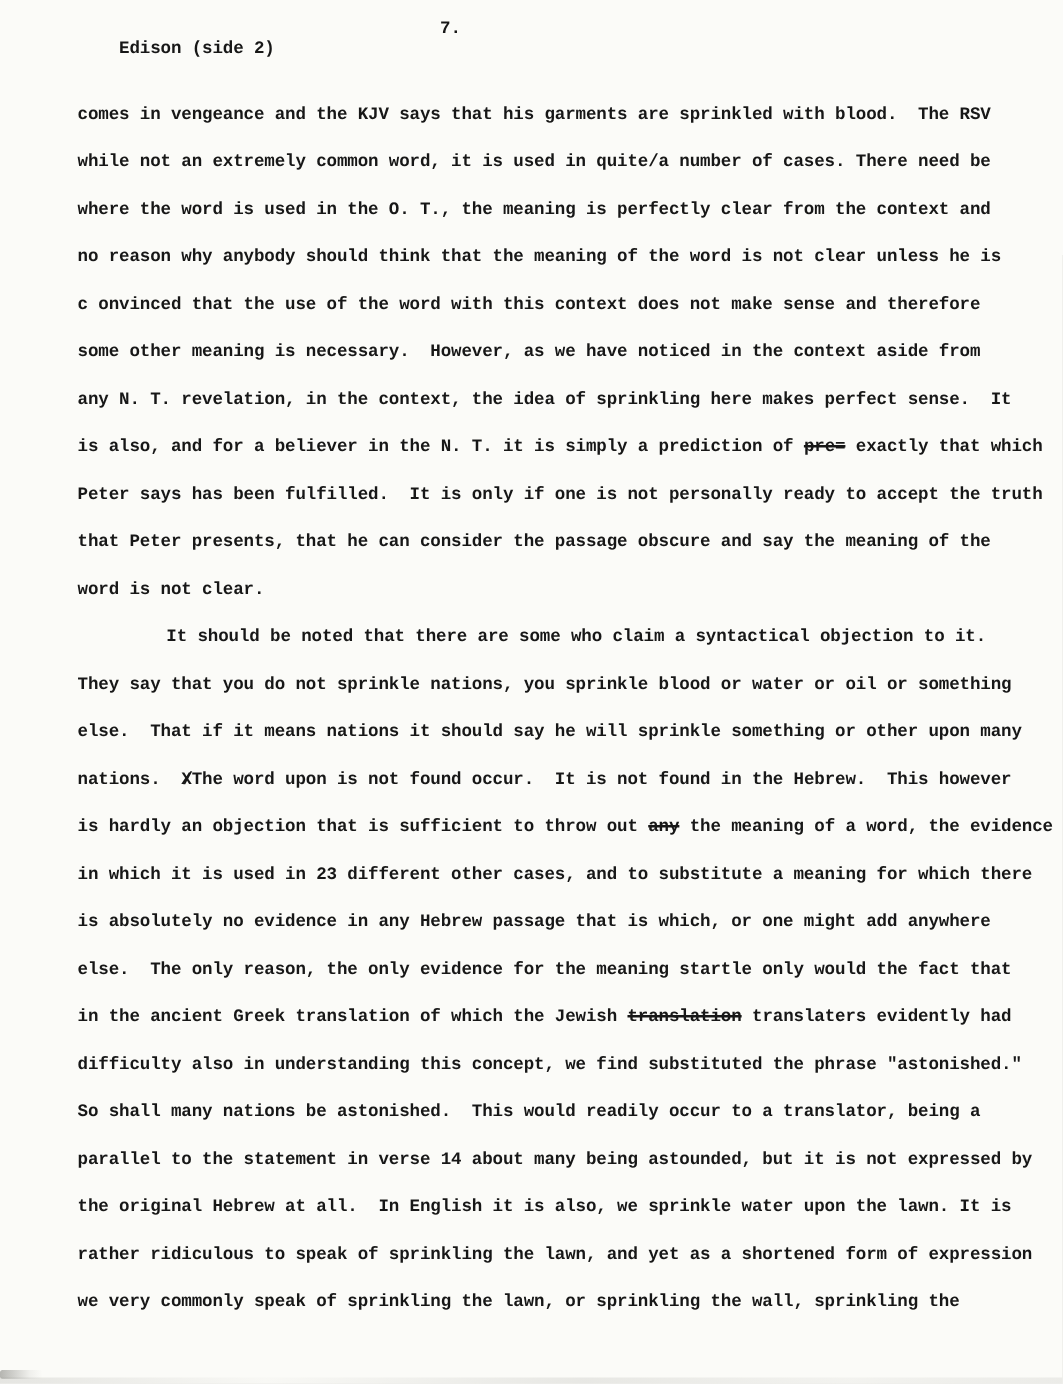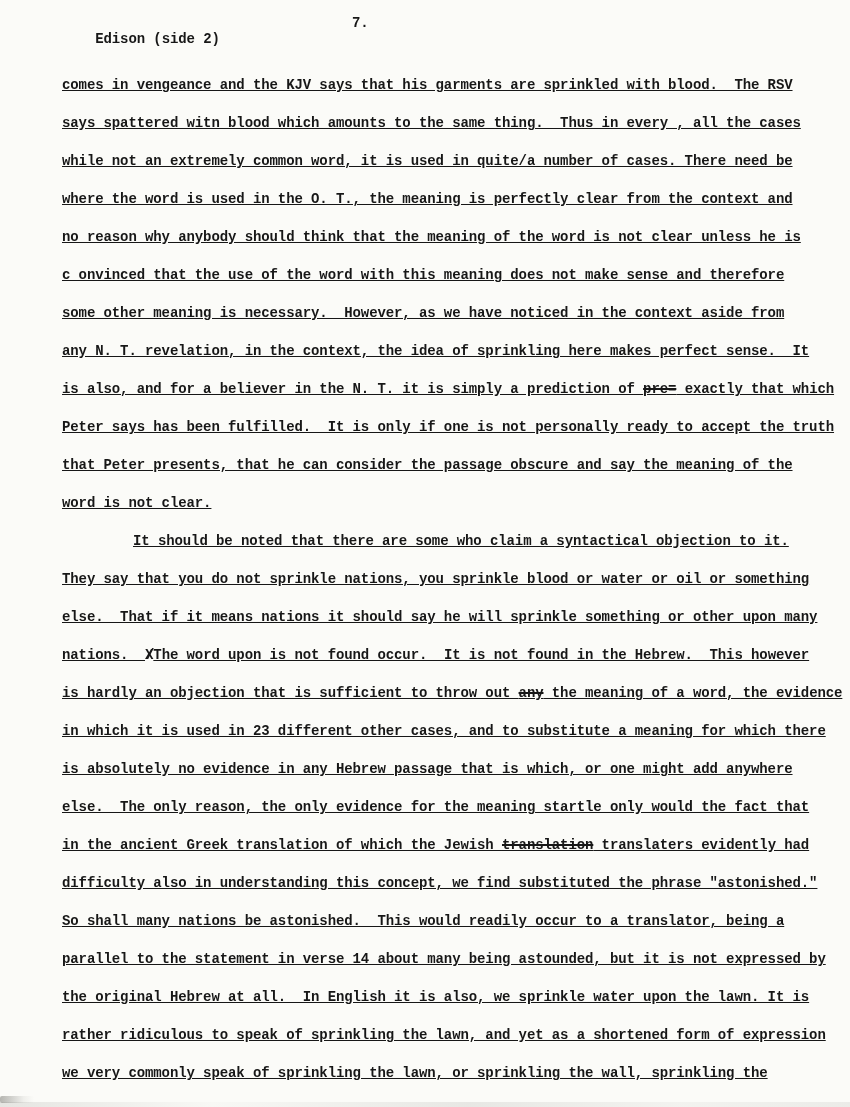--- a/index.html
+++ b/index.html
@@ -29,26 +29,25 @@
     letter-spacing: -0.1px;
     white-space: pre;
   }
   .pagenum {
     position: absolute;
     left: 290px;
     top: 0;
   }
   .body {
     position: absolute;
-    top: 66px;
+    top: 73px;
     left: 62px;
     right: 18px;
     font-size: 14px;
     letter-spacing: -0.1px;
-    text-decoration: underline;
   }
   .para { margin: 0; }
   .line {
     white-space: pre;
     height: 38px;
     line-height: 38px;
   }
   .para.indent .line:first-child { text-indent: 71px; }
   .strike {
     text-decoration: line-through;
@@ -95,25 +94,24 @@
 
 <div class="page">
   <div class="header">
     <span>Edison (side 2)</span>
     <span class="pagenum">7.</span>
   </div>
 
   <div class="body">
       <div class="para">
         <div class="line"><span>comes in vengeance and the KJV says that his garments are sprinkled with blood.  The RSV</span></div>
-        <div class="line"><span>says spattered witn blood which amounts to the same thing.  Thus in every , all the cases</span></div>
         <div class="line"><span>while not an extremely common word, it is used in quite/a number of cases. There need be</span></div>
         <div class="line"><span>where the word is used in the O. T., the meaning is perfectly clear from the context and</span></div>
         <div class="line"><span>no reason why anybody should think that the meaning of the word is not clear unless he is</span></div>
-        <div class="line"><span>c onvinced that the use of the word with this meaning does not make sense and therefore</span></div>
+        <div class="line"><span>c onvinced that the use of the word with this context does not make sense and therefore</span></div>
         <div class="line"><span>some other meaning is necessary.  However, as we have noticed in the context aside from</span></div>
         <div class="line"><span>any N. T. revelation, in the context, the idea of sprinkling here makes perfect sense.  It</span></div>
         <div class="line"><span>is also, and for a believer in the N. T. it is simply a prediction of </span><span class="strike">pre=</span><span> exactly that which</span></div>
         <div class="line"><span>Peter says has been fulfilled.  It is only if one is not personally ready to accept the truth</span></div>
         <div class="line"><span>that Peter presents, that he can consider the passage obscure and say the meaning of the</span></div>
         <div class="line"><span>word is not clear.</span></div>
       </div>
       <div class="para indent">
         <div class="line"><span>It should be noted that there are some who claim a syntactical objection to it.</span></div>
         <div class="line"><span>They say that you do not sprinkle nations, you sprinkle blood or water or oil or something</span></div>

